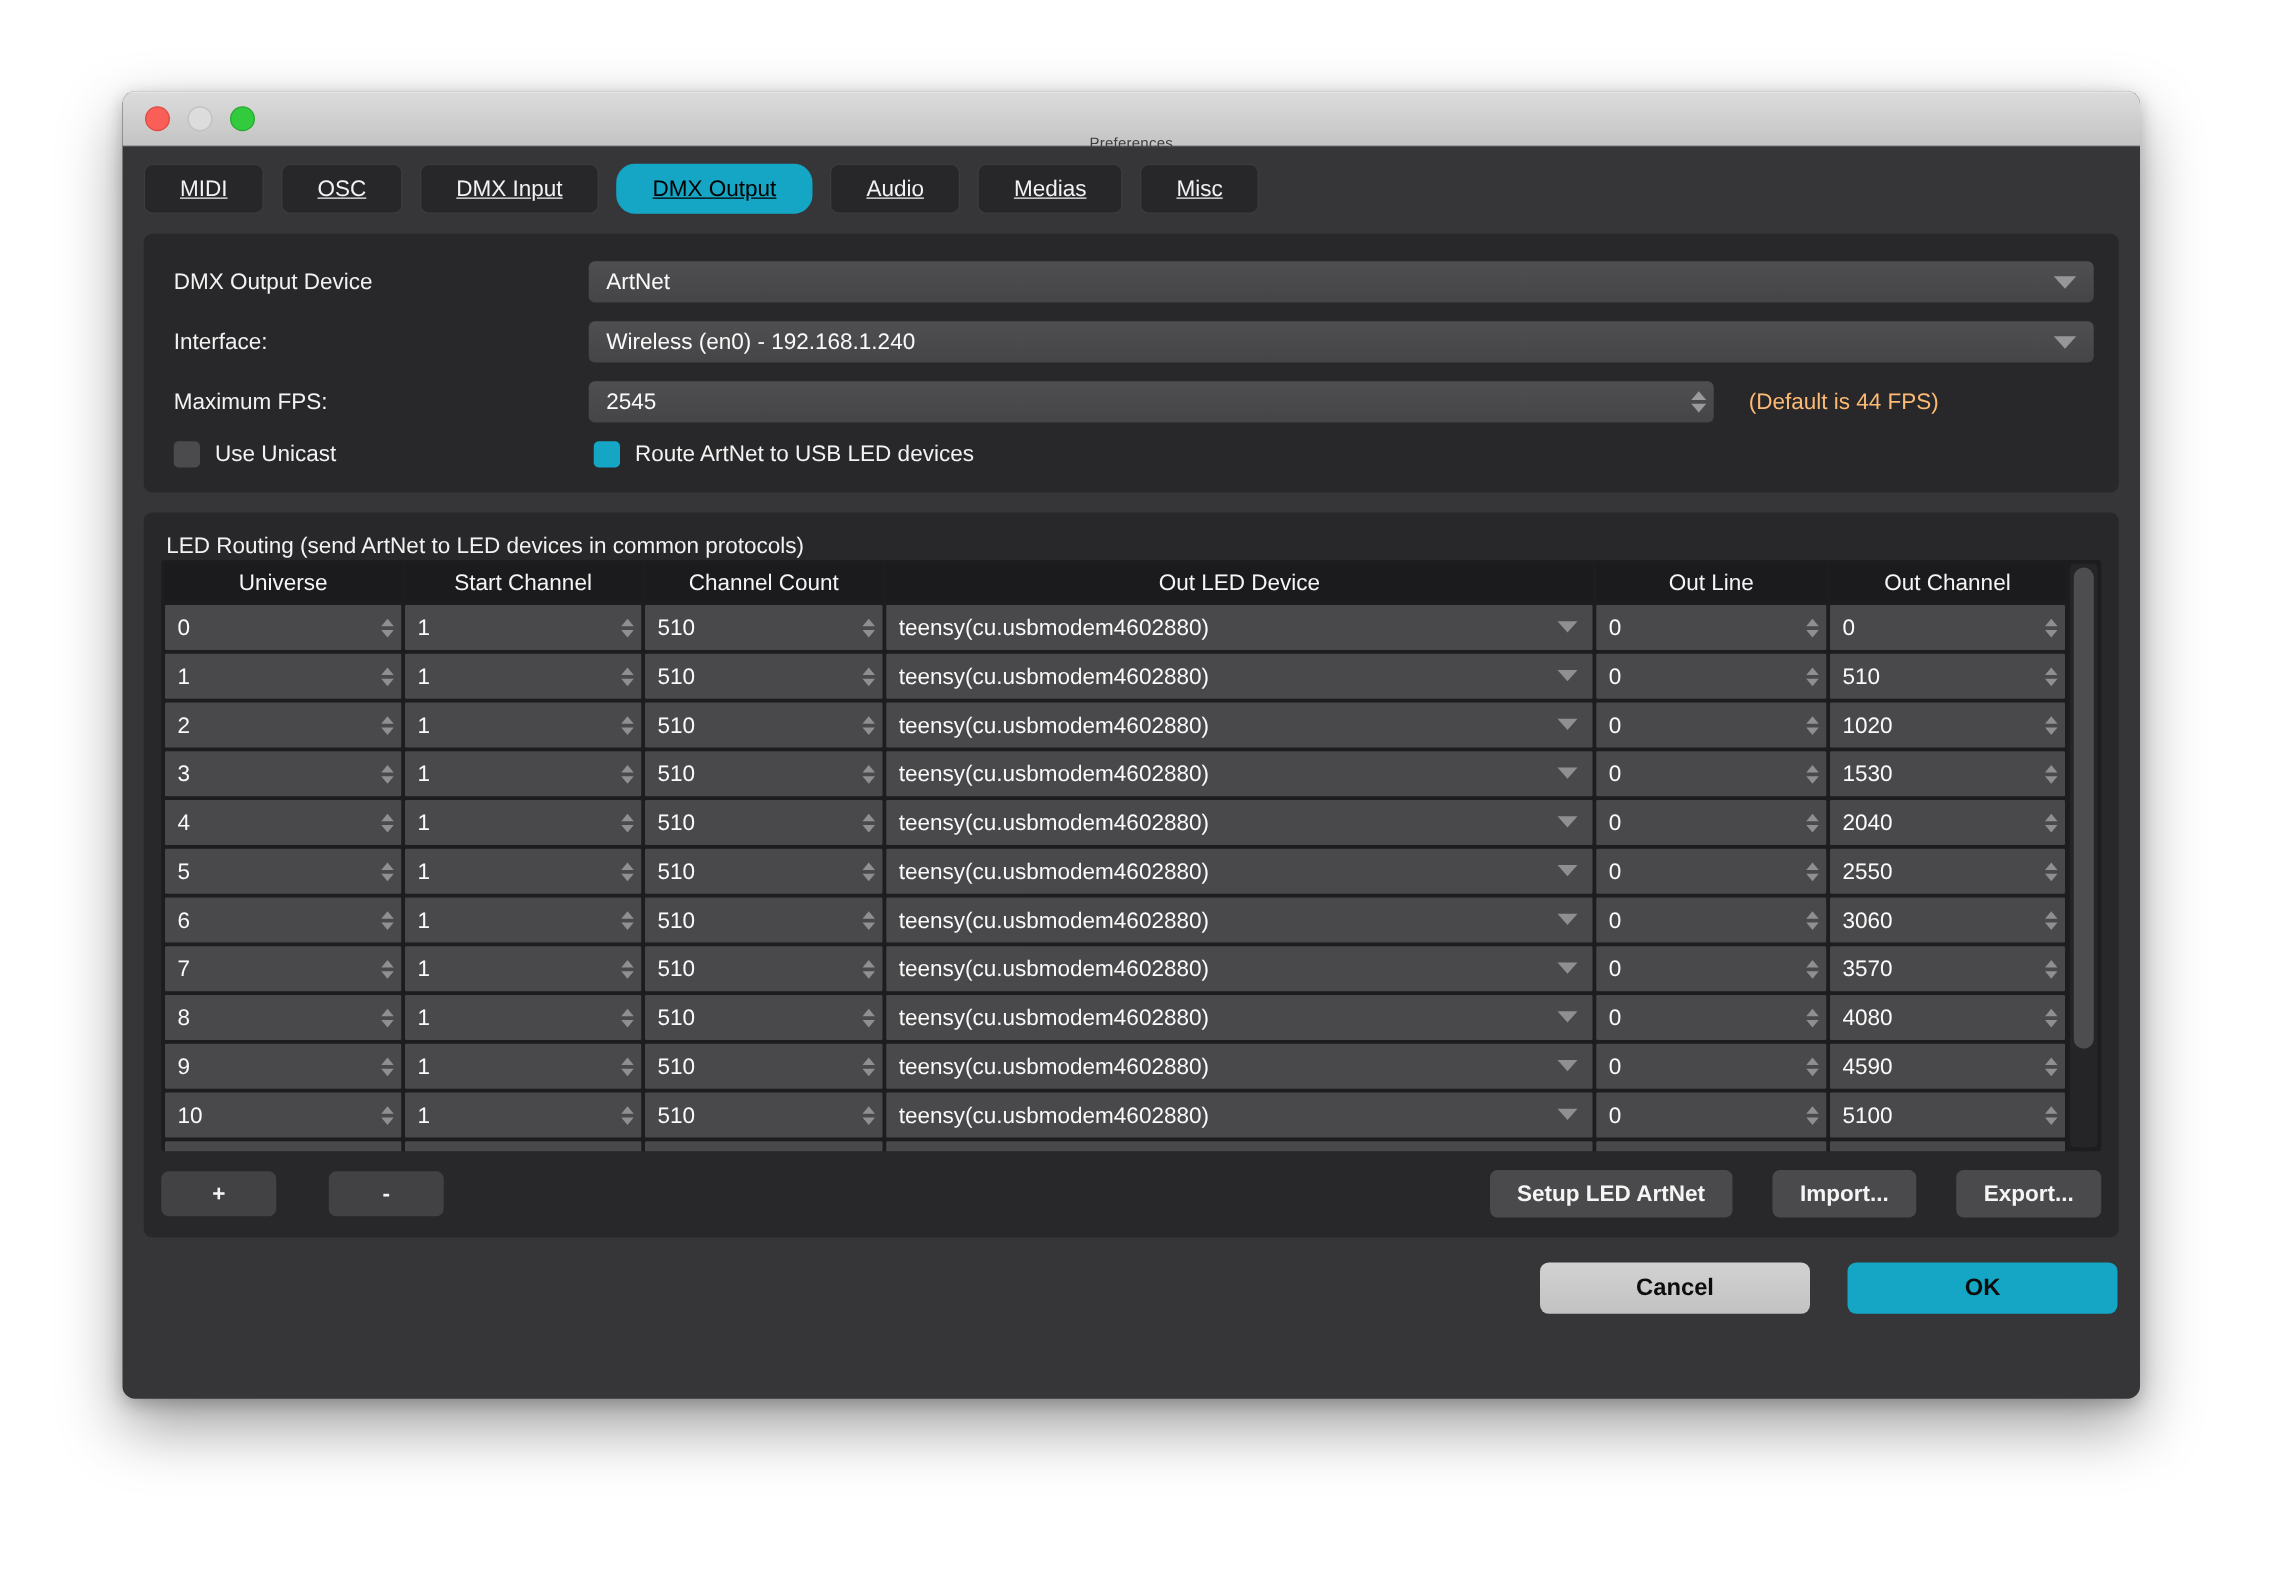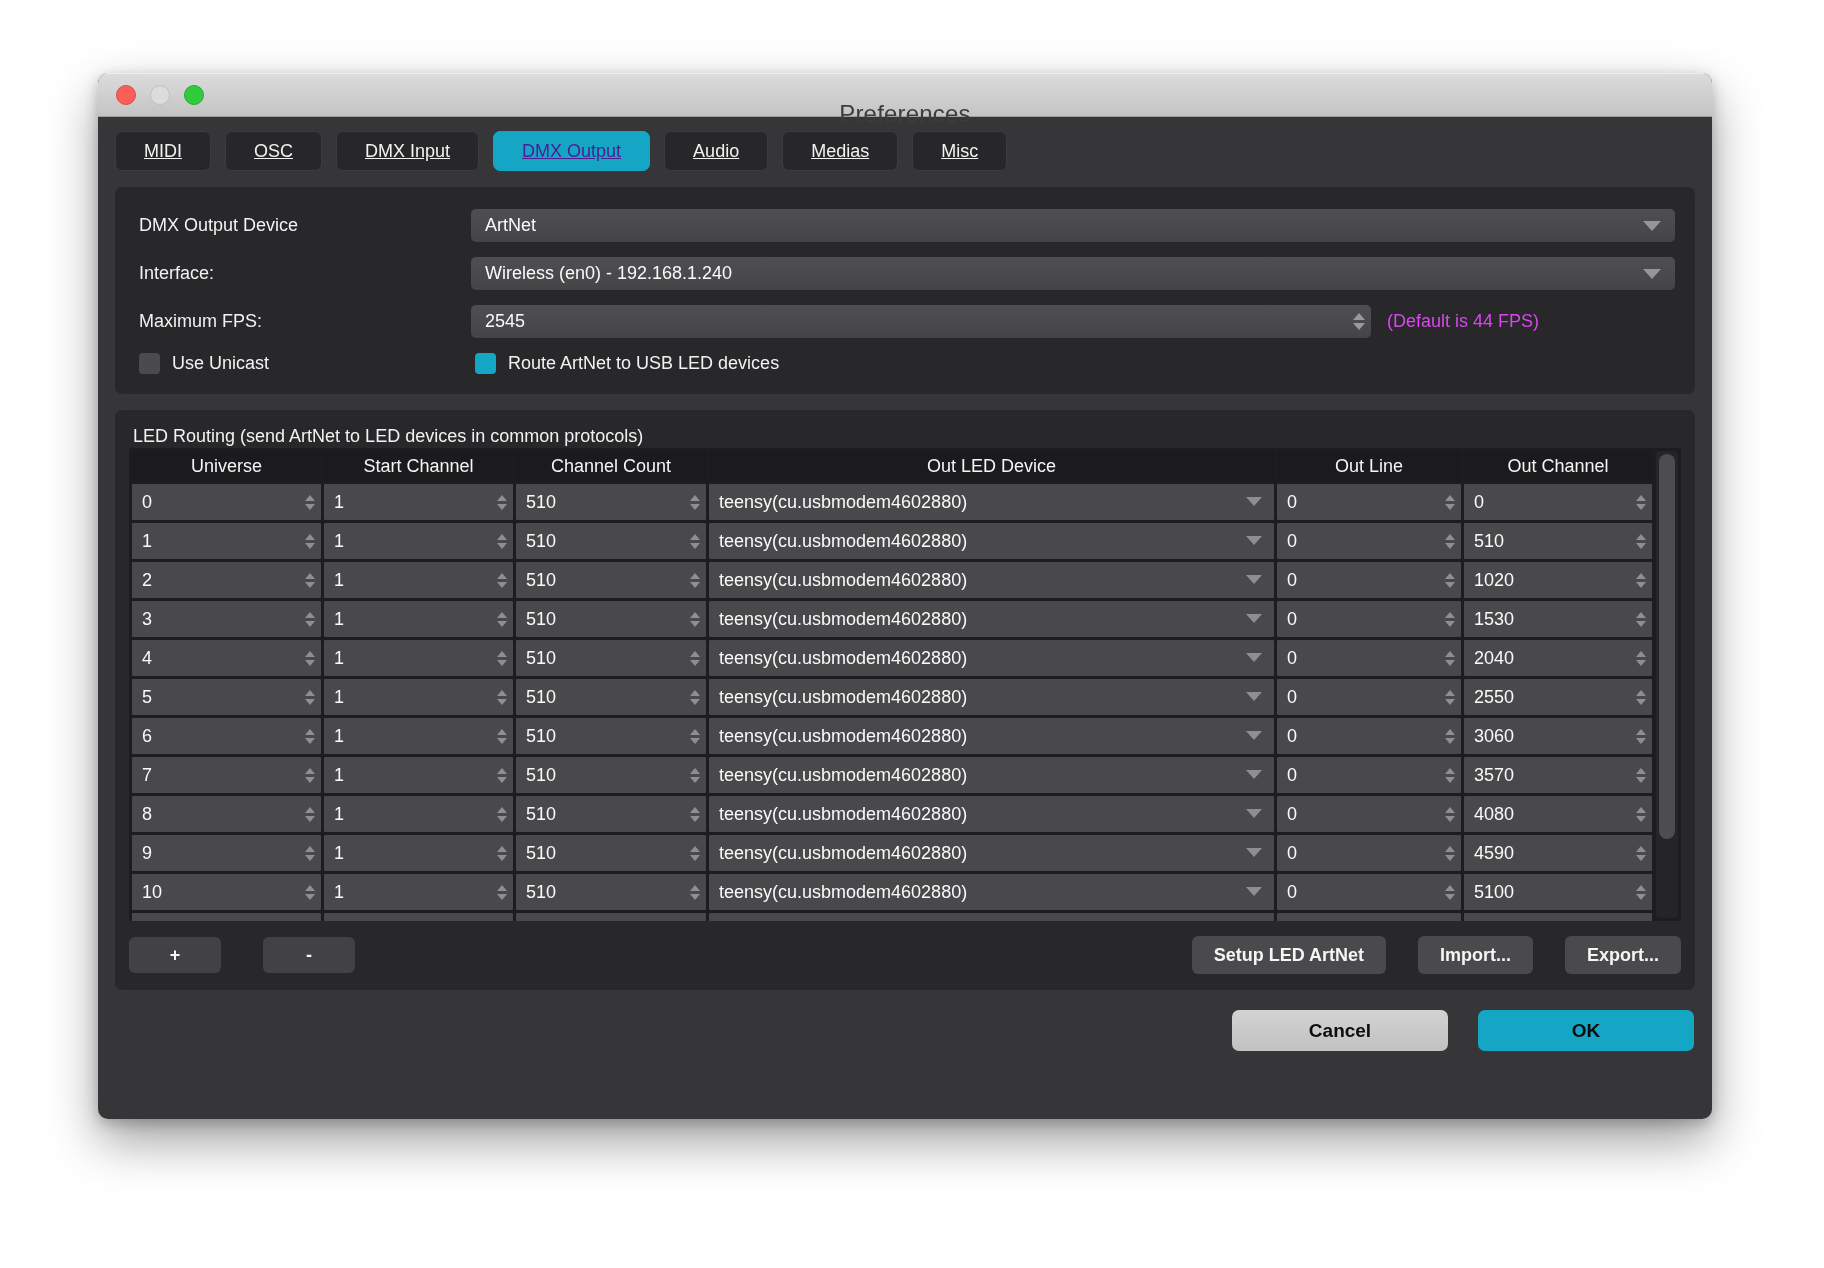--- a/index.html
+++ b/index.html
@@ -18,35 +18,35 @@
     box-shadow:0 22px 50px rgba(0,0,0,.38), 0 4px 14px rgba(0,0,0,.22);
     display:flex; flex-direction:column;
   }
   .titlebar {
     height:44px; flex:0 0 44px;
     background:linear-gradient(#dcdcdc,#c4c4c4);
     border-bottom:1px solid #9f9f9f;
     box-shadow:inset 0 1px 0 #efefef;
     position:relative; display:flex; align-items:center; justify-content:center;
   }
-  .title { font-size:24px; color:#3d3d3d; letter-spacing:.2px;margin-top:38px; }
+  .title { font-size:12px; color:#3d3d3d; letter-spacing:.2px;margin-top:38px; }
   .lights { position:absolute; left:18px; top:0; height:100%; display:flex; align-items:center; gap:14px; }
   .light { width:20px; height:20px; border-radius:50%; }
   .light.red   { background:#f95f56; border:1px solid #dd4a40; }
   .light.gray  { background:#dcdcdc; border:1px solid #c0c0c0; }
   .light.green { background:#32cb3e; border:1px solid #27a830; }
 
   
   .tabbar { display:flex; gap:14px; padding:14px 17px 0 17px; }
   .tab {
     height:40px; padding:0 28px; display:flex; align-items:center; justify-content:center;
     background:#27272a; border:1px solid #3c3c3f; border-radius:7px;
     color:#f2f2f2; font-size:18px; cursor:default; white-space:nowrap;text-decoration:underline;
   }
-  .tab.active { background:var(--accent,#17a5c3); border-color:var(--accent,#17a5c3); color:#4c1d95; }
+  .tab.active { background:var(--accent,#17a5c3); border-color:var(--accent,#17a5c3); color:#000000;border-radius:15px; }
 
   
   .panel {
     margin:16px 17px 0 17px; background:#28282a; border-radius:7px;
   }
   .panel.form { padding:22px 20px 20px 14px; }
   .form-row { display:flex; align-items:center; margin-bottom:15px; }
   .form-row:last-child { margin-bottom:2px; }
   .flabel { width:342px; padding-left:10px; color:#f2f2f2; font-size:18px; }
   .control {
@@ -54,21 +54,21 @@
     display:flex; align-items:center; color:#fafafa; font-size:18px;
     padding:0 14px; position:relative;
   }
   .control.dropdown { flex:1; }
   .control .val { flex:1; }
   .dd-arrow { width:0; height:0; border-left:9px solid transparent; border-right:9px solid transparent; border-top:10px solid #96969a; }
   .control.spinfield { width:900px; padding-right:26px; }
   .stepper { position:absolute; right:6px; top:0; height:100%; display:flex; flex-direction:column; justify-content:center; gap:3px; }
   .tri-up { width:0; height:0; border-left:6px solid transparent; border-right:6px solid transparent; border-bottom:7px solid #9a9a9e; }
   .tri-down { width:0; height:0; border-left:6px solid transparent; border-right:6px solid transparent; border-top:7px solid #9a9a9e; }
-  .hint { margin-left:16px; color:#d946ef; font-size:18px; }
+  .hint { margin-left:28px; color:#fdba74; font-size:18px; }
 
   .cb-row { display:flex; align-items:center; margin-top:9px; }
   .cb-group { display:flex; align-items:center; }
   .cb-group.first { width:346px; padding-left:10px; }
   .checkbox { width:21px; height:21px; border-radius:4px; background:#4b4b4d; }
   .checkbox.checked { background:var(--accent,#17a5c3); }
   .cb-label { margin-left:12px; color:#f2f2f2; font-size:18px; }
 
   
   .panel.routing { padding:16px 14px 16px 14px; }

